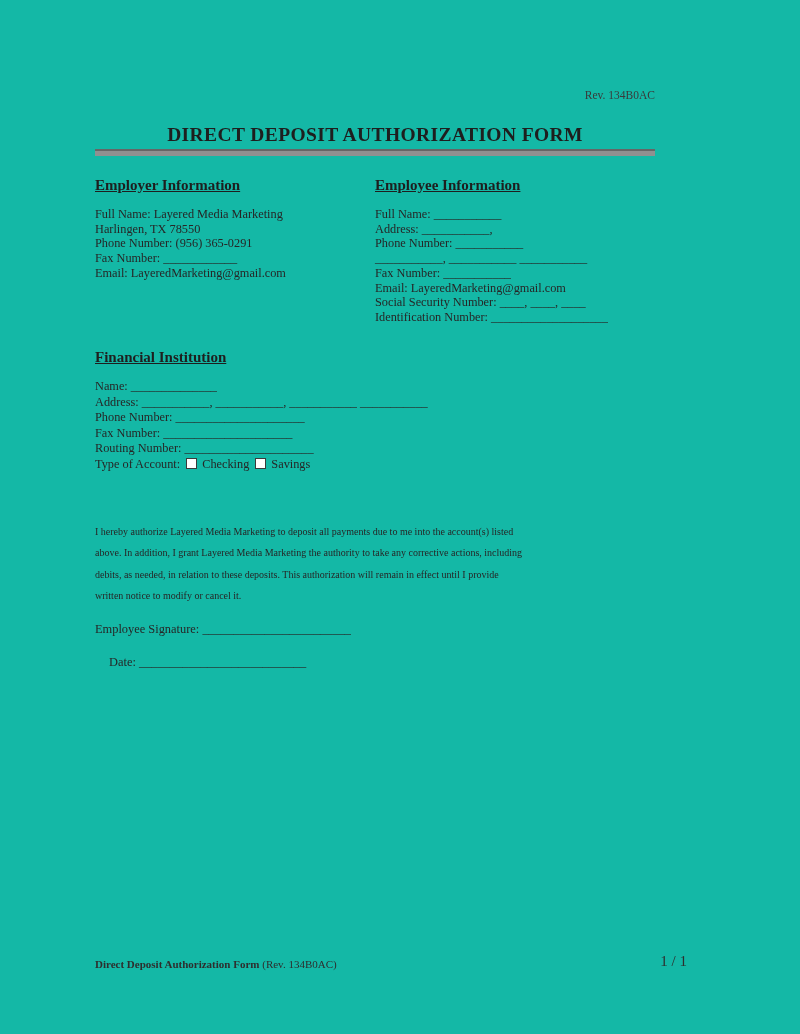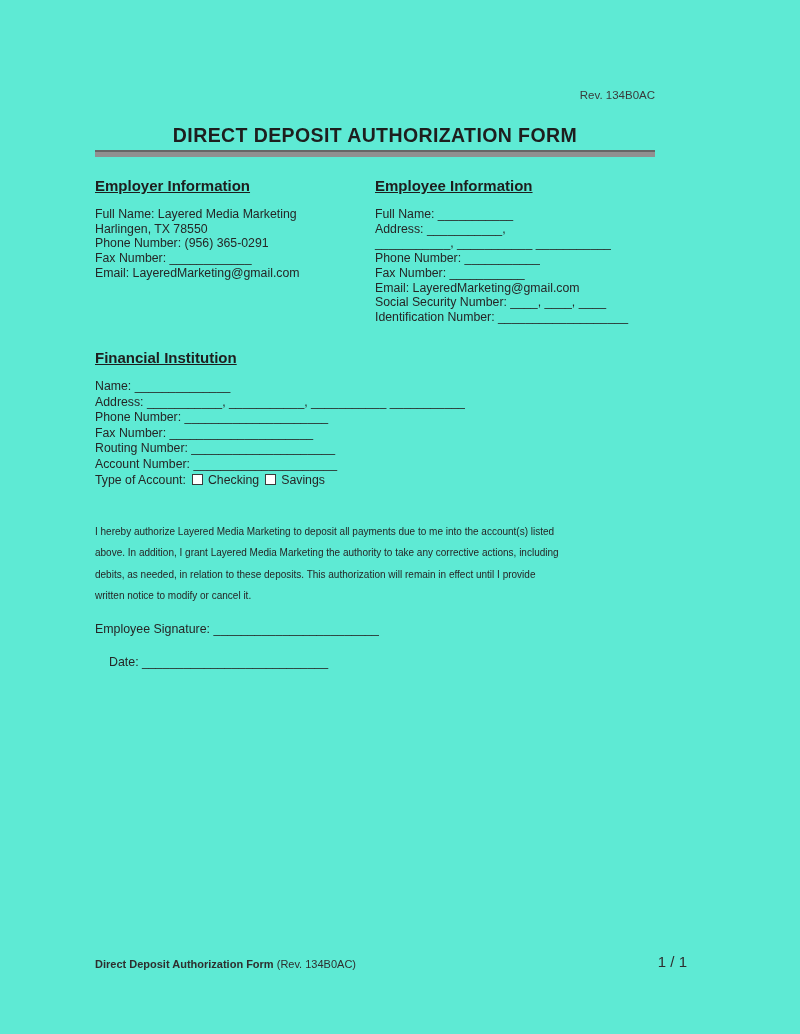--- a/index.html
+++ b/index.html
@@ -4,22 +4,22 @@
 <style>
   html, body {
     margin: 0;
     padding: 0;
     background: #ffffff;
   }
   .page {
     position: relative;
     width: 800px;
     height: 1034px;
-    background: #5eead4;
-    font-family: Liberation Sans, sans-serif;
+    background: #14b8a6;
+    font-family: Liberation Serif, serif;
     color: #262626;
     overflow: hidden;
   }
   .rev {
     position: absolute;
     top: 89px;
     right: 145px;
     font-size: 11.5px;
     color: #3a3a3a;
   }
@@ -126,36 +126,35 @@
     <div class="line">Harlingen, TX 78550</div>
     <div class="line">Phone Number: (956) 365-0291</div>
     <div class="line">Fax Number: ____________</div>
     <div class="line">Email: LayeredMarketing@gmail.com</div>
   </section>
 
   <section class="col employee">
     <h2>Employee Information</h2>
     <div class="line">Full Name: ___________</div>
     <div class="line">Address: ___________,</div>
+    <div class="line">Phone Number: ___________</div>
     <div class="line">___________, ___________ ___________</div>
-    <div class="line">Phone Number: ___________</div>
     <div class="line">Fax Number: ___________</div>
     <div class="line">Email: LayeredMarketing@gmail.com</div>
     <div class="line">Social Security Number: ____, ____, ____</div>
     <div class="line">Identification Number: ___________________</div>
   </section>
 
   <section class="col financial">
     <h2>Financial Institution</h2>
     <div class="line">Name: ______________</div>
     <div class="line">Address: ___________, ___________, ___________ ___________</div>
     <div class="line">Phone Number: _____________________</div>
     <div class="line">Fax Number: _____________________</div>
     <div class="line">Routing Number: _____________________</div>
-    <div class="line">Account Number: _____________________</div>
     <div class="line">
       <span>Type of Account:</span><span class="checkbox"></span><span>Checking</span><span class="checkbox"></span><span>Savings</span>
     </div>
   </section>
 
   <section class="authorization">
     <div class="pline">I hereby authorize Layered Media Marketing to deposit all payments due to me into the account(s) listed</div>
     <div class="pline">above. In addition, I grant Layered Media Marketing the authority to take any corrective actions, including</div>
     <div class="pline">debits, as needed, in relation to these deposits. This authorization will remain in effect until I provide</div>
     <div class="pline">written notice to modify or cancel it.</div>

